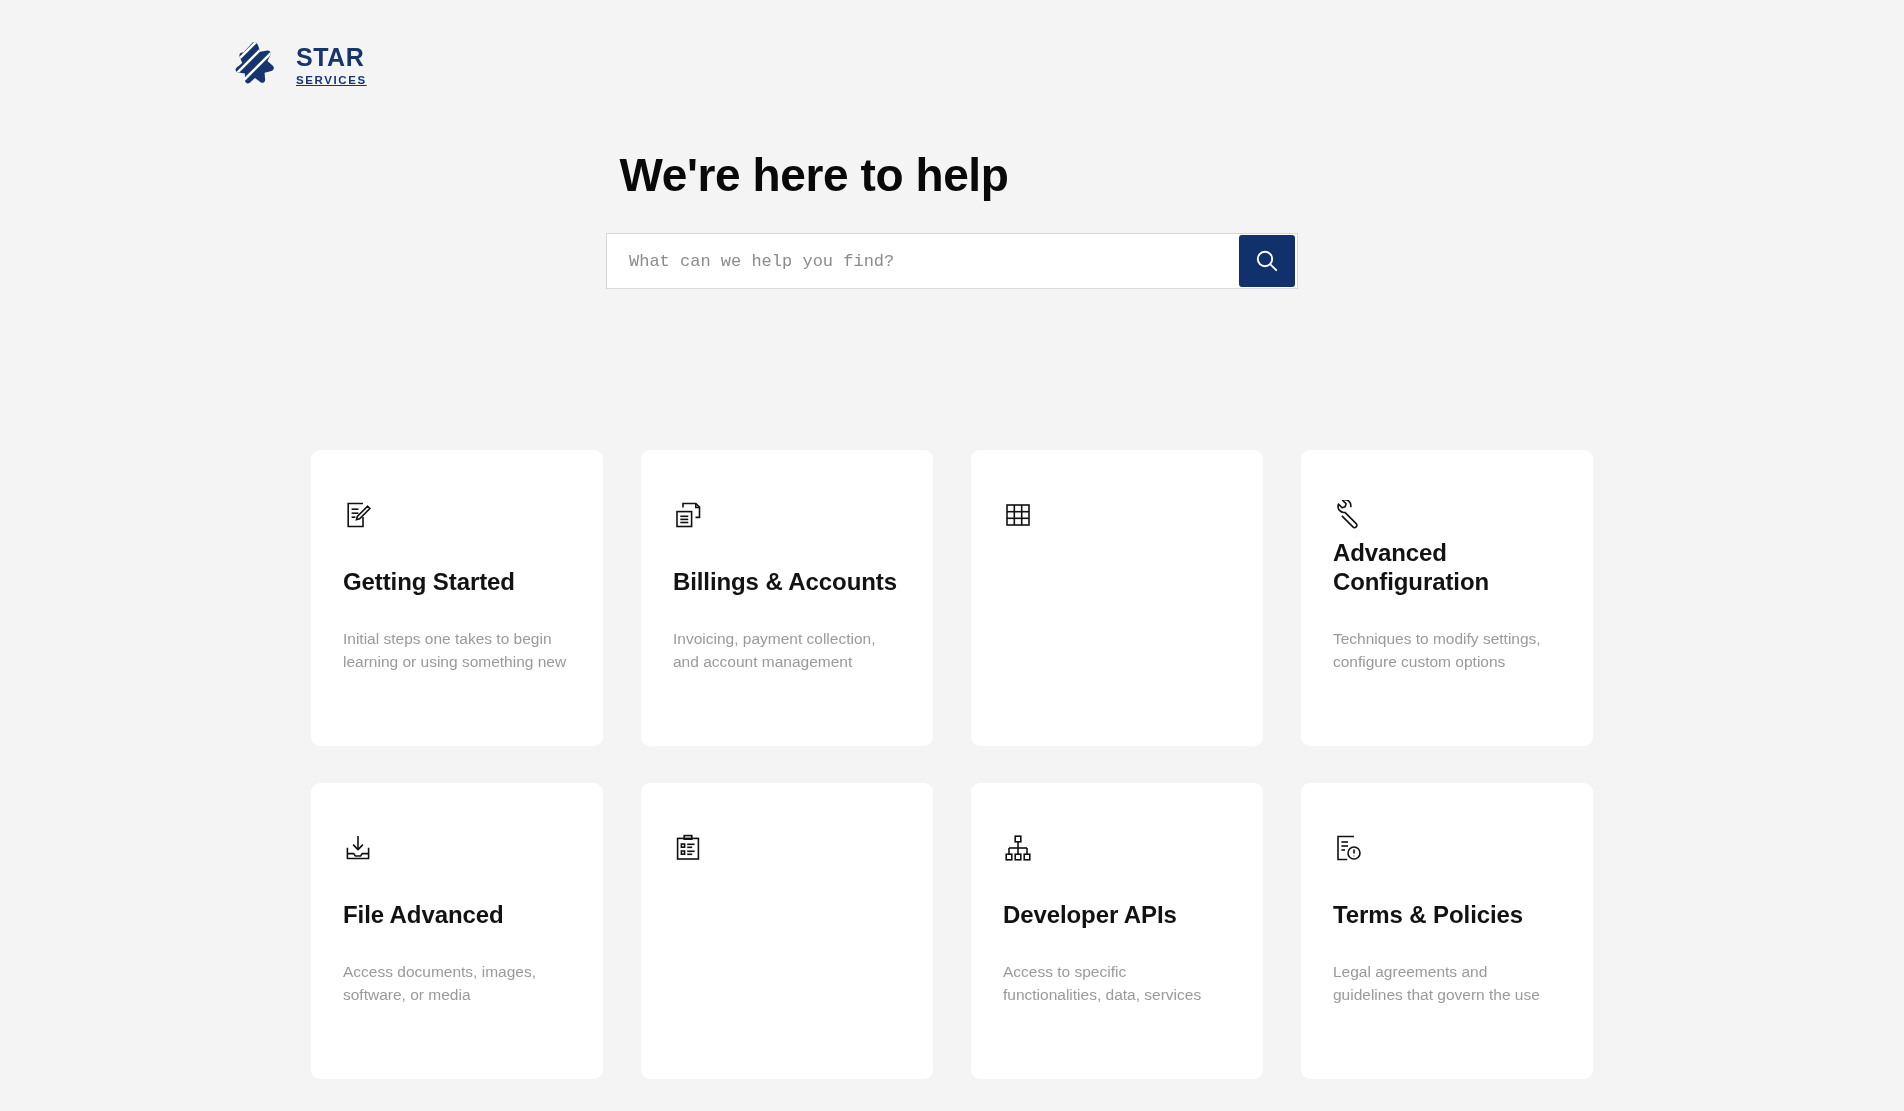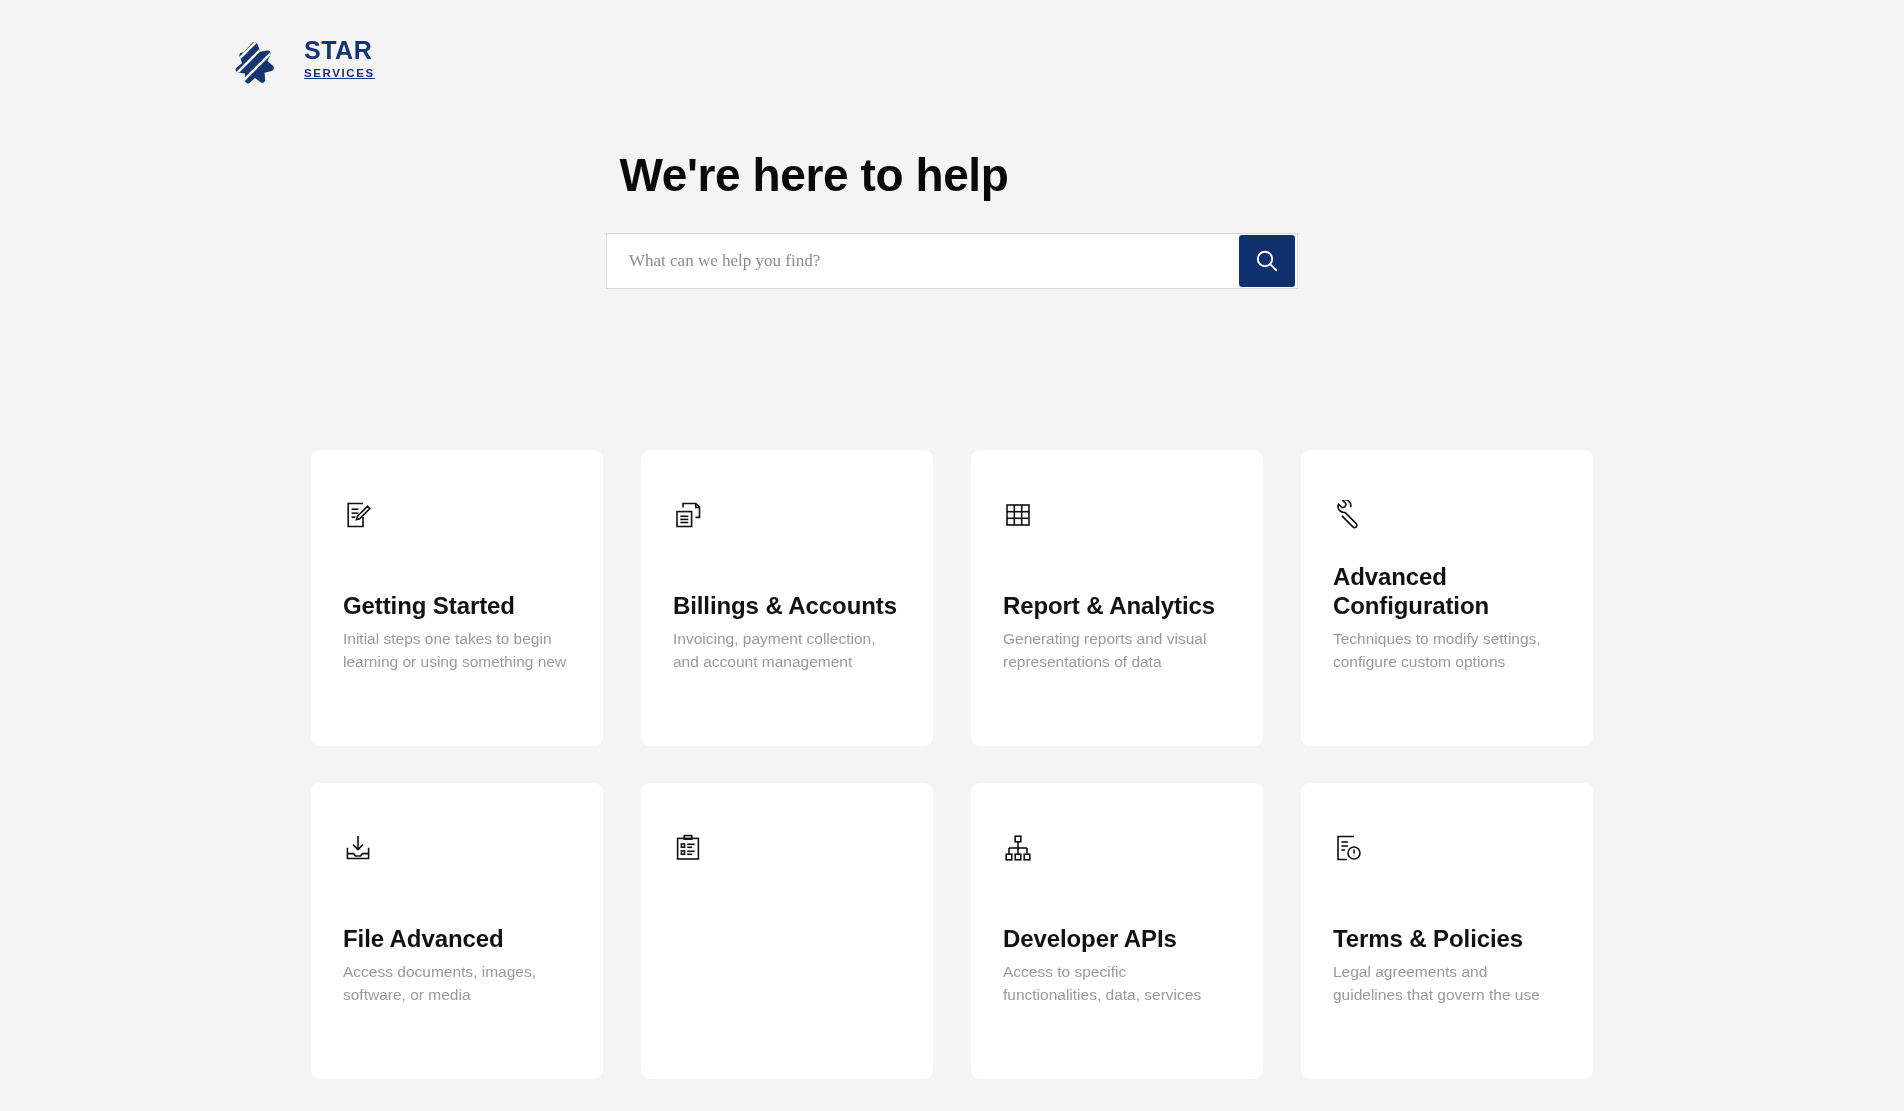--- a/index.html
+++ b/index.html
@@ -20,22 +20,22 @@
     background: #f4f4f4;
     overflow: hidden;
   }
 
   
   .logo {
     position: absolute;
     left: 234px;
     top: 38px;
     display: flex;
-    align-items: flex-start;
-    gap: 22px;
+    align-items: flex-end;
+    gap: 14px;
   }
   .logo-mark {
     width: 48px;
     height: 48px;
     display: block;
   }
   .logo-text {
     display: flex;
     flex-direction: column;
     justify-content: center;
@@ -81,21 +81,21 @@
     display: flex;
     align-items: center;
   }
   .search-input {
     flex: 1;
     height: 100%;
     border: none;
     outline: none;
     background: transparent;
     padding: 0 22px;
-    font-family: Liberation Serif, serif;
+    font-family: Liberation Mono, monospace;
     font-size: 17px;
     color: #2b2b2b;
   }
   .search-input::placeholder { color: #8b8b8b; }
 
   .search-button {
     width: 56px;
     height: 52px;
     margin-right: 2px;
     background: #10316b;
@@ -143,21 +143,21 @@
     padding-bottom: 72px;
   }
   .card-title {
     font-size: 24px;
     font-weight: bold;
     color: #121212;
     line-height: 1.22;
     letter-spacing: -0.1px;
   }
   .card-desc {
-    margin-top: 8px;
+    margin-top: 32px;
     font-size: 15.5px;
     line-height: 1.48;
     color: #9a9a9a;
     max-width: 225px;
   }
 </style>
 </head>
 <body>
 
 <div class="page">
@@ -239,24 +239,20 @@
     <div class="card">
       <span class="card-icon">
         <svg width="30" height="30" viewBox="0 0 30 30" fill="none" stroke="#111111" stroke-width="1.6">
           <rect x="4" y="5" width="22" height="20"></rect>
           <line x1="11.3" y1="5" x2="11.3" y2="25"></line>
           <line x1="18.7" y1="5" x2="18.7" y2="25"></line>
           <line x1="4" y1="11.7" x2="26" y2="11.7"></line>
           <line x1="4" y1="18.3" x2="26" y2="18.3"></line>
         </svg>
       </span>
-      <div class="card-body">
-        <div class="card-title">Report &amp; Analytics</div>
-        <div class="card-desc">Generating reports and visual representations of data</div>
-      </div>
     </div>
 
     <div class="card">
       <span class="card-icon">
         <svg width="30" height="30" viewBox="0 0 30 30" fill="none" stroke="#111111" stroke-width="1.6" stroke-linejoin="round">
           <path d="M12.6 12.2a6 6 0 0 1-7.1-8.1l3.6 3.6 3-1 1-3-3.6-3.6a6 6 0 0 1 8.1 7.1"></path>
           <path d="M12.2 12.6l11 11a2.3 2.3 0 0 1-3.3 3.3l-11-11"></path>
         </svg>
       </span>
       <div class="card-body">

